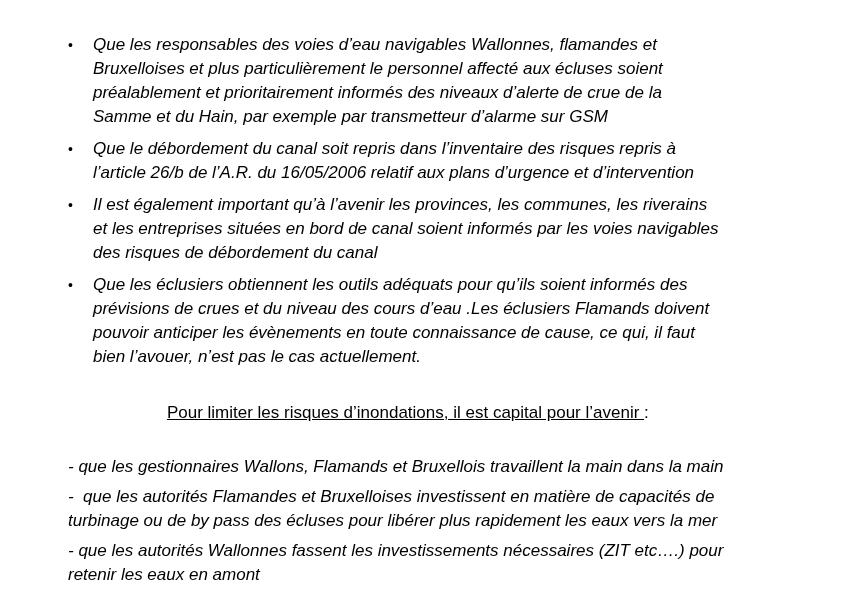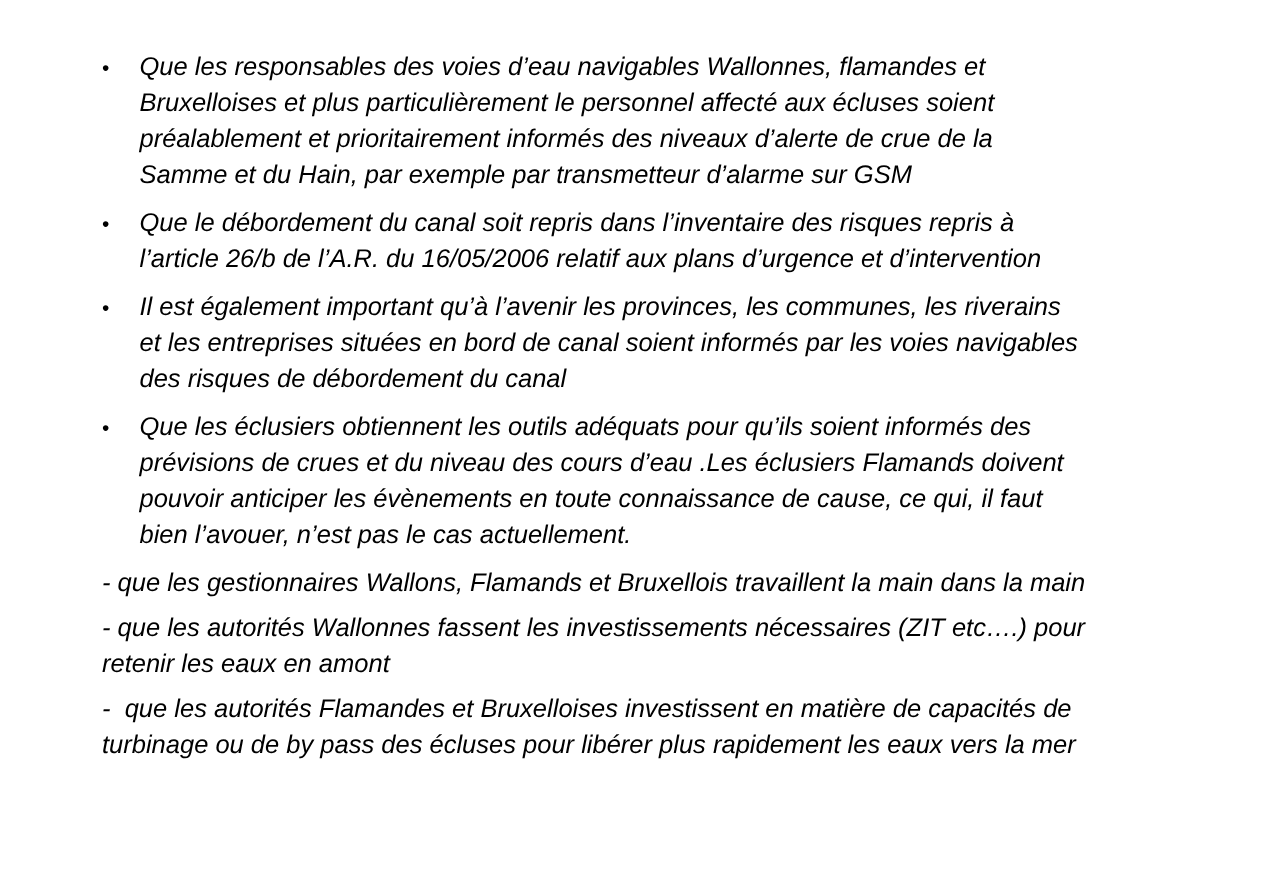--- a/index.html
+++ b/index.html
@@ -88,22 +88,25 @@
     <div class="bullet-item">
       <span class="bullet-marker">•</span>
       <span class="bullet-text">Que les éclusiers obtiennent les outils adéquats pour qu’ils soient informés des
 prévisions de crues et du niveau des cours d’eau .Les éclusiers Flamands doivent
 pouvoir anticiper les évènements en toute connaissance de cause, ce qui, il faut
 bien l’avouer, n’est pas le cas actuellement.</span>
     </div>
 
   </div>
 
+  <div class="heading-line">
+    <span class="heading-underline">Pour limiter les risques d’inondations, il est capital pour l’avenir </span><span>:</span>
+  </div>
 
   <div class="dash-item">- que les gestionnaires Wallons, Flamands et Bruxellois travaillent la main dans la main</div>
+
+  <div class="dash-item">-  que les autorités Flamandes et Bruxelloises investissent en matière de capacités de
+turbinage ou de by pass des écluses pour libérer plus rapidement les eaux vers la mer</div>
 
   <div class="dash-item">- que les autorités Wallonnes fassent les investissements nécessaires (ZIT etc….) pour
 retenir les eaux en amont</div>
 
-  <div class="dash-item">-  que les autorités Flamandes et Bruxelloises investissent en matière de capacités de
-turbinage ou de by pass des écluses pour libérer plus rapidement les eaux vers la mer</div>
-
 </div>
 
 </body></html>

